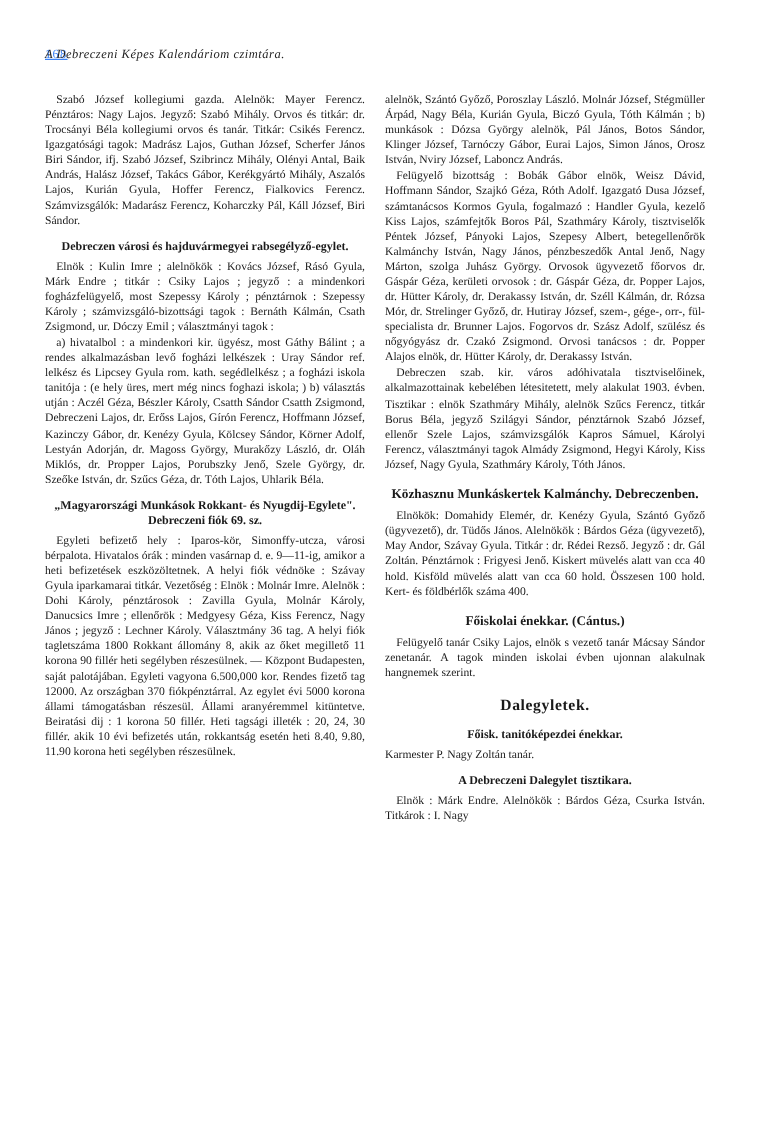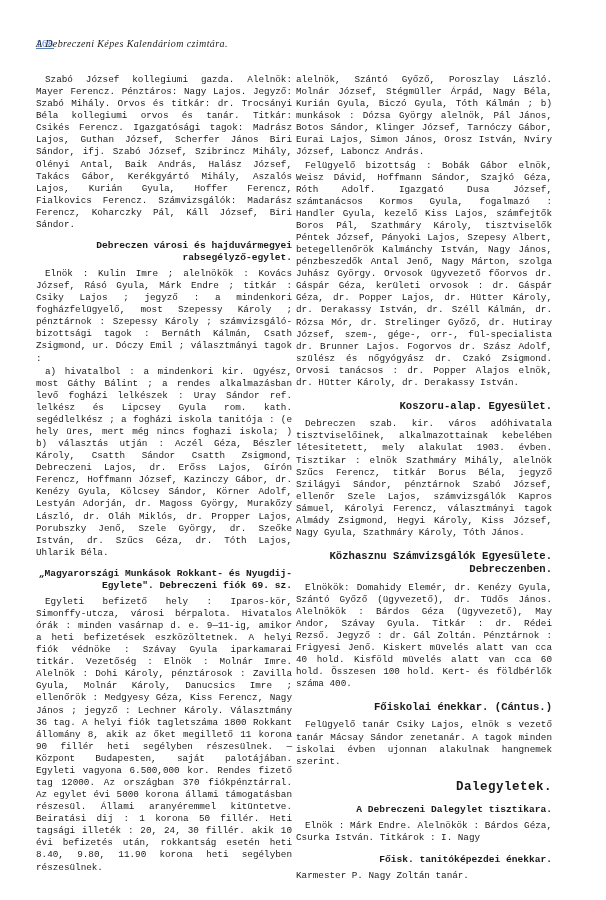--- a/index.html
+++ b/index.html
@@ -41,39 +41,38 @@
     position: absolute;
     left: 0; right: 0;
     text-align: left;
     font-style: italic;
     font-size: 10px;
     letter-spacing: 0.4px;
     color: #222;
   }
   .columns {
     display: flex;
-    gap: 4px;
+    gap: 16px;
     align-items: flex-start;
-    font-family: Liberation Mono, monospace;
   }
   .col {
     width: 256px;
     font-size: 9.3px;
     line-height: 1.3;
     text-align: justify;
     -webkit-hyphens: auto;
     hyphens: auto;
   }
   p {
     margin: 0 0 1px 0;
     text-indent: 9px;
   }
   p.noindent { text-indent: 0; }
   .sec-head {
-    text-align: right;
+    text-align: center;
     font-weight: bold;
     font-size: 9.6px;
     line-height: 1.25;
     margin: 9px 0 4px 0;
     text-indent: 0;
   }
   .sec-head.big {
     font-size: 12.5px;
     letter-spacing: 0.5px;
     margin: 12px 0 6px 0;
@@ -110,43 +109,42 @@
         <p>Egyleti befizető hely : Iparos-kör, Simonffy-utcza, városi bérpalota. Hivatalos órák : minden vasárnap d. e. 9—11-ig, amikor a heti befizetések eszközöltetnek. A helyi fiók védnöke : Szávay Gyula iparkamarai titkár. Vezetőség : Elnök : Molnár Imre. Alelnök : Dohi Károly, pénztárosok : Zavilla Gyula, Molnár Károly, Danucsics Imre ; ellenőrök : Medgyesy Géza, Kiss Ferencz, Nagy János ; jegyző : Lechner Károly. Választmány 36 tag. A helyi fiók tagletszáma 1800 Rokkant állomány 8, akik az őket megillető 11 korona 90 fillér heti segélyben részesülnek. — Központ Budapesten, saját palotájában. Egyleti vagyona 6.500,000 kor. Rendes fizető tag 12000. Az országban 370 fiókpénztárral. Az egylet évi 5000 korona állami támogatásban részesül. Állami aranyéremmel kitüntetve. Beiratási dij : 1 korona 50 fillér. Heti tagsági illeték : 20, 24, 30 fillér. akik 10 évi befizetés után, rokkantság esetén heti 8.40, 9.80, 11.90 korona heti segélyben részesülnek.</p>
       </div>
 
     </div>
 
     <div class="col">
       <p class="noindent">alelnök, Szántó Győző, Poroszlay László. Molnár József, Stégmüller Árpád, Nagy Béla, Kurián Gyula, Biczó Gyula, Tóth Kálmán ; b) munkások : Dózsa György alelnök, Pál János, Botos Sándor, Klinger József, Tarnóczy Gábor, Eurai Lajos, Simon János, Orosz István, Nviry József, Laboncz András.</p>
       <p>Felügyelő bizottság : Bobák Gábor elnök, Weisz Dávid, Hoffmann Sándor, Szajkó Géza, Róth Adolf. Igazgató Dusa József, számtanácsos Kormos Gyula, fogalmazó : Handler Gyula, kezelő Kiss Lajos, számfejtők Boros Pál, Szathmáry Károly, tisztviselők Péntek József, Pányoki Lajos, Szepesy Albert, betegellenőrök Kalmánchy István, Nagy János, pénzbeszedők Antal Jenő, Nagy Márton, szolga Juhász György. Orvosok ügyvezető főorvos dr. Gáspár Géza, kerületi orvosok : dr. Gáspár Géza, dr. Popper Lajos, dr. Hütter Károly, dr. Derakassy István, dr. Széll Kálmán, dr. Rózsa Mór, dr. Strelinger Győző, dr. Hutiray József, szem-, gége-, orr-, fül-specialista dr. Brunner Lajos. Fogorvos dr. Szász Adolf, szülész és nőgyógyász dr. Czakó Zsigmond. Orvosi tanácsos : dr. Popper Alajos elnök, dr. Hütter Károly, dr. Derakassy István.</p>
 
       <div class="blk">
-        <div class="sec-head mid">Koszoru-alap. Egyesület.</div>
         <p>Debreczen szab. kir. város adóhivatala tisztviselőinek, alkalmazottainak kebelében létesitetett, mely alakulat 1903. évben. Tisztikar : elnök Szathmáry Mihály, alelnök Szűcs Ferencz, titkár Borus Béla, jegyző Szilágyi Sándor, pénztárnok Szabó József, ellenőr Szele Lajos, számvizsgálók Kapros Sámuel, Károlyi Ferencz, választmányi tagok Almády Zsigmond, Hegyi Károly, Kiss József, Nagy Gyula, Szathmáry Károly, Tóth János.</p>
       </div>
 
       <div class="blk">
-        <div class="sec-head mid">Közhasznu Számvizsgálók Egyesülete. Debreczenben.</div>
+        <div class="sec-head mid">Közhasznu Munkáskertek Kalmánchy. Debreczenben.</div>
         <p>Elnökök: Domahidy Elemér, dr. Kenézy Gyula, Szántó Győző (ügyvezető), dr. Tüdős János. Alelnökök : Bárdos Géza (ügyvezető), May Andor, Szávay Gyula. Titkár : dr. Rédei Rezső. Jegyző : dr. Gál Zoltán. Pénztárnok : Frigyesi Jenő. Kiskert müvelés alatt van cca 40 hold. Kisföld müvelés alatt van cca 60 hold. Összesen 100 hold. Kert- és földbérlők száma 400.</p>
       </div>
 
       <div class="blk">
         <div class="sec-head mid">Főiskolai énekkar. (Cántus.)</div>
         <p>Felügyelő tanár Csiky Lajos, elnök s vezető tanár Mácsay Sándor zenetanár. A tagok minden iskolai évben ujonnan alakulnak hangnemek szerint.</p>
       </div>
 
       <div class="blk">
         <div class="sec-head big">Dalegyletek.</div>
       </div>
 
       <div class="blk">
-        <div class="sec-head">A Debreczeni Dalegylet tisztikara.</div>
-        <p>Elnök : Márk Endre. Alelnökök : Bárdos Géza, Csurka István. Titkárok : I. Nagy</p>
+        <div class="sec-head">Főisk. tanitóképezdei énekkar.</div>
+        <p class="noindent">Karmester P. Nagy Zoltán tanár.</p>
       </div>
 
       <div class="blk">
-        <div class="sec-head">Főisk. tanitóképezdei énekkar.</div>
-        <p class="noindent">Karmester P. Nagy Zoltán tanár.</p>
+        <div class="sec-head">A Debreczeni Dalegylet tisztikara.</div>
+        <p>Elnök : Márk Endre. Alelnökök : Bárdos Géza, Csurka István. Titkárok : I. Nagy</p>
       </div>
     </div>
 
   </div>
 </div>
 
 </body></html>

